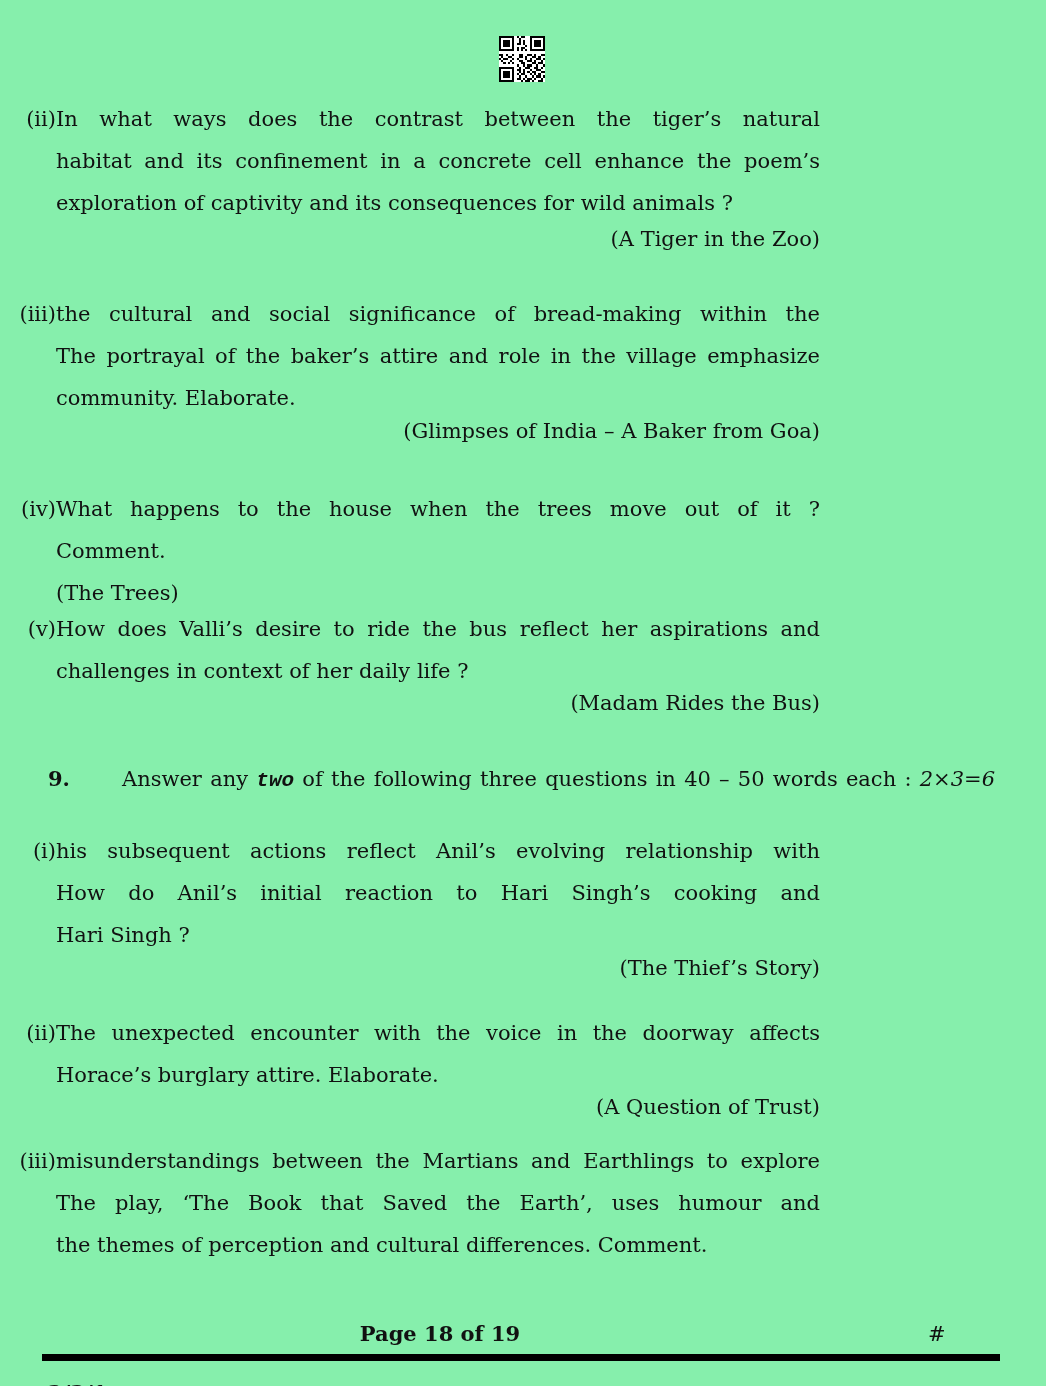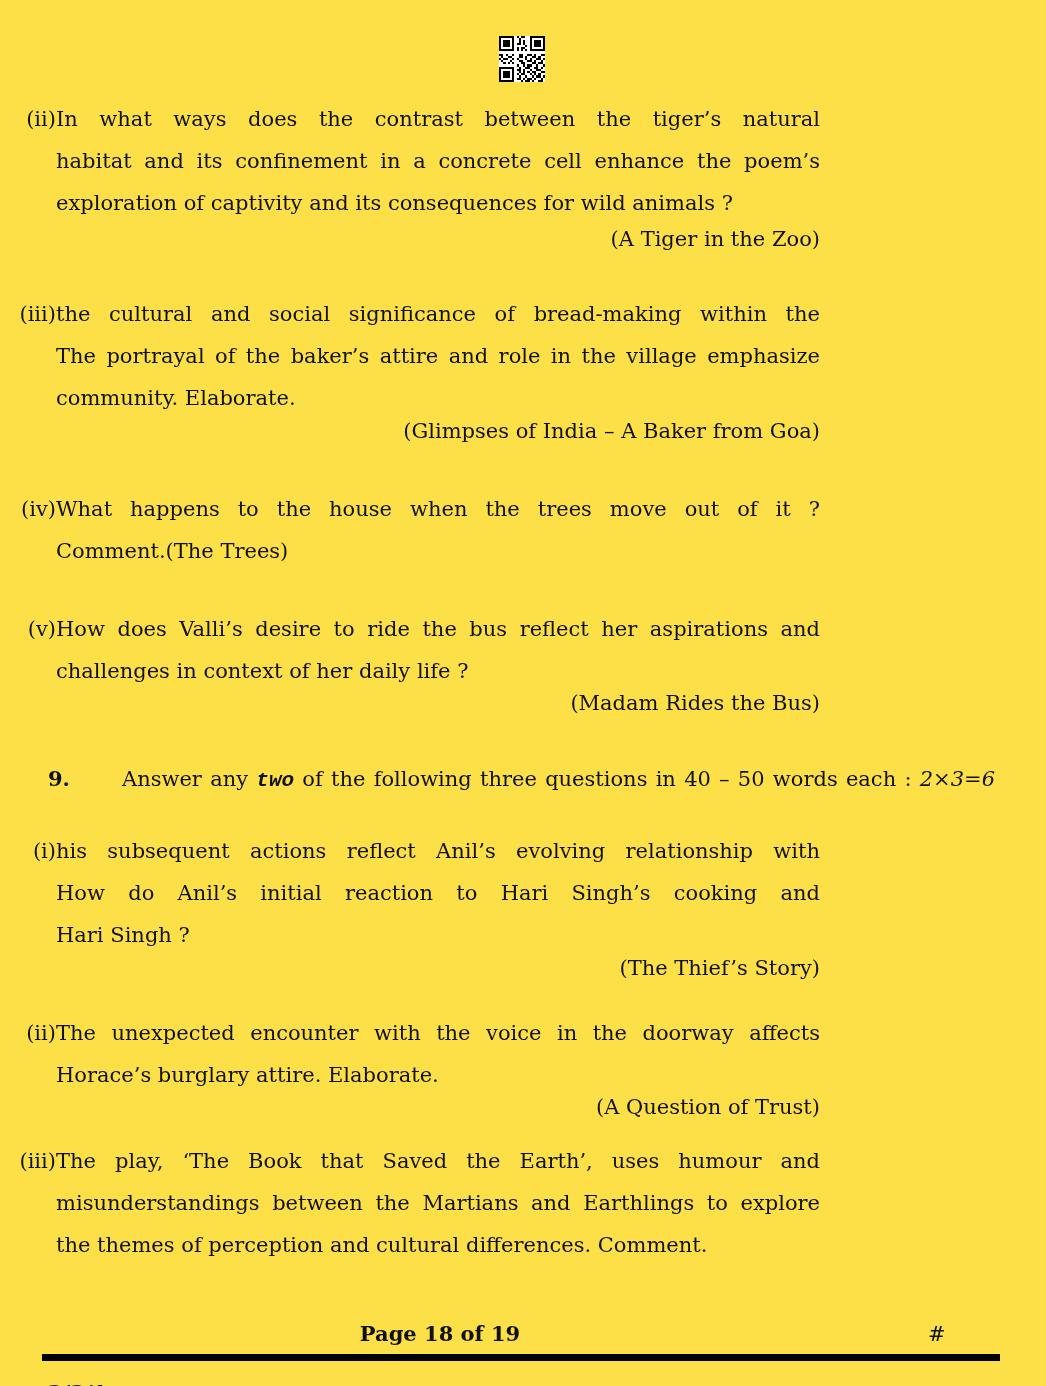--- a/index.html
+++ b/index.html
@@ -6,21 +6,21 @@
   body {
     width: 1046px; height: 1386px;
     background: #ffffff;
     color: #111111;
     font-family: "DejaVu Serif", "Liberation Serif", serif;
     font-size: 21px;
   }
   .page {
     position: relative;
     width: 1046px; height: 1386px;
-    background: #fde047;
+    background: #86efac;
     overflow: hidden;
   }
   .qr {
     position: absolute;
     top: 36px; left: 499px;
     width: 46px; height: 46px;
   }
   .content { padding-top: 98px; }
   .block { display: flex; }
   .lbl {
@@ -35,22 +35,24 @@
     text-align: justify;
     text-align-last: justify;
     line-height: 42px;
     height: 42px;
     overflow: hidden;
   }
   .ll { line-height: 42px; height: 42px; overflow: hidden; }
   .src { text-align: right; line-height: 42px; height: 42px; }
   .row-split {
     display: flex;
+    justify-content: space-between;
     line-height: 42px;
     height: 42px;
+    flex-direction: column;
   }
   .q9head { display: flex; margin-left: 48px; margin-top: 34px; }
   .q9num {
     flex: none;
     width: 74px;
     font-weight: bold;
     line-height: 42px;
   }
   .q9body {
     width: 873px;
@@ -235,22 +237,22 @@
       <div class="qbody">
         <div class="jl">The unexpected encounter with the voice in the doorway affects</div>
         <div class="ll">Horace’s burglary attire. Elaborate.</div>
         <div class="src" style="margin-top:-10px">(A Question of Trust)</div>
       </div>
     </div>
 
     <div class="block" style="margin-top:12px">
       <div class="lbl">(iii)</div>
       <div class="qbody">
+        <div class="jl">misunderstandings between the Martians and Earthlings to explore</div>
         <div class="jl">The play, ‘The Book that Saved the Earth’, uses humour and</div>
-        <div class="jl">misunderstandings between the Martians and Earthlings to explore</div>
         <div class="ll">the themes of perception and cultural differences. Comment.</div>
       </div>
     </div>
 
   </div>
 
   <div class="footer-code">2/3/1</div>
   <div class="footer-page">Page 18 of 19</div>
   <div class="footer-hash">#</div>
   <div class="footer-rule"></div>

